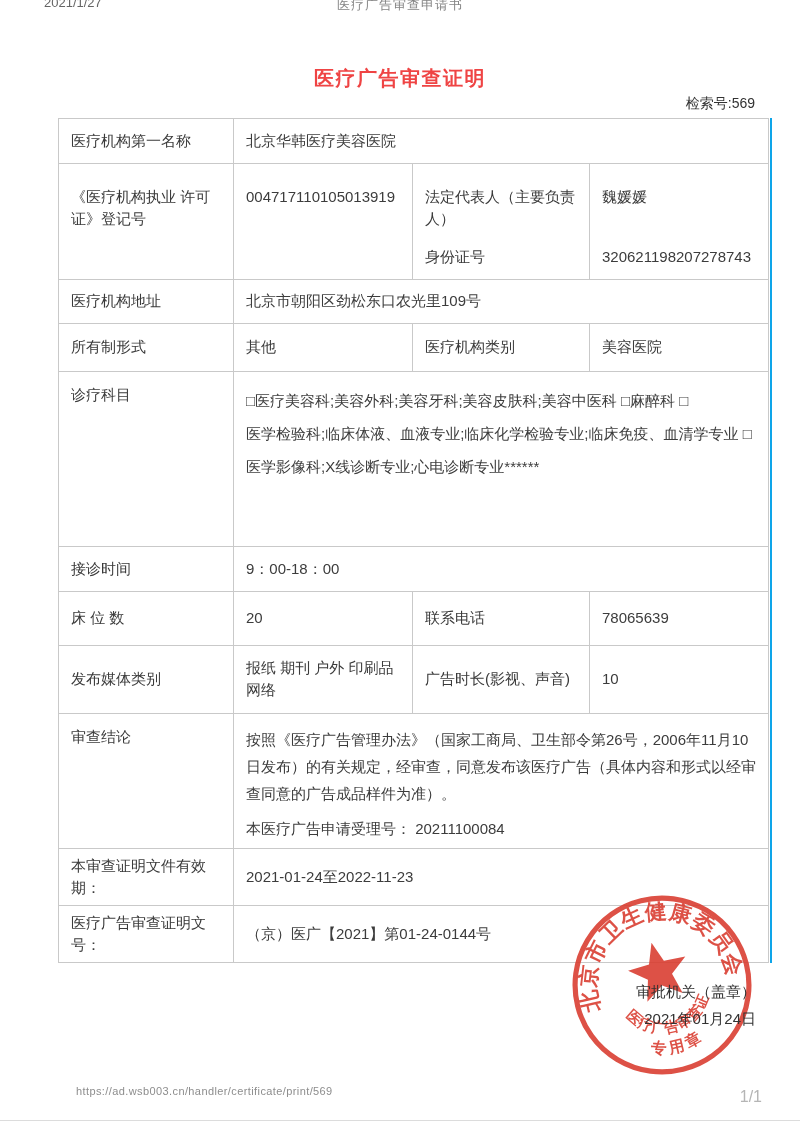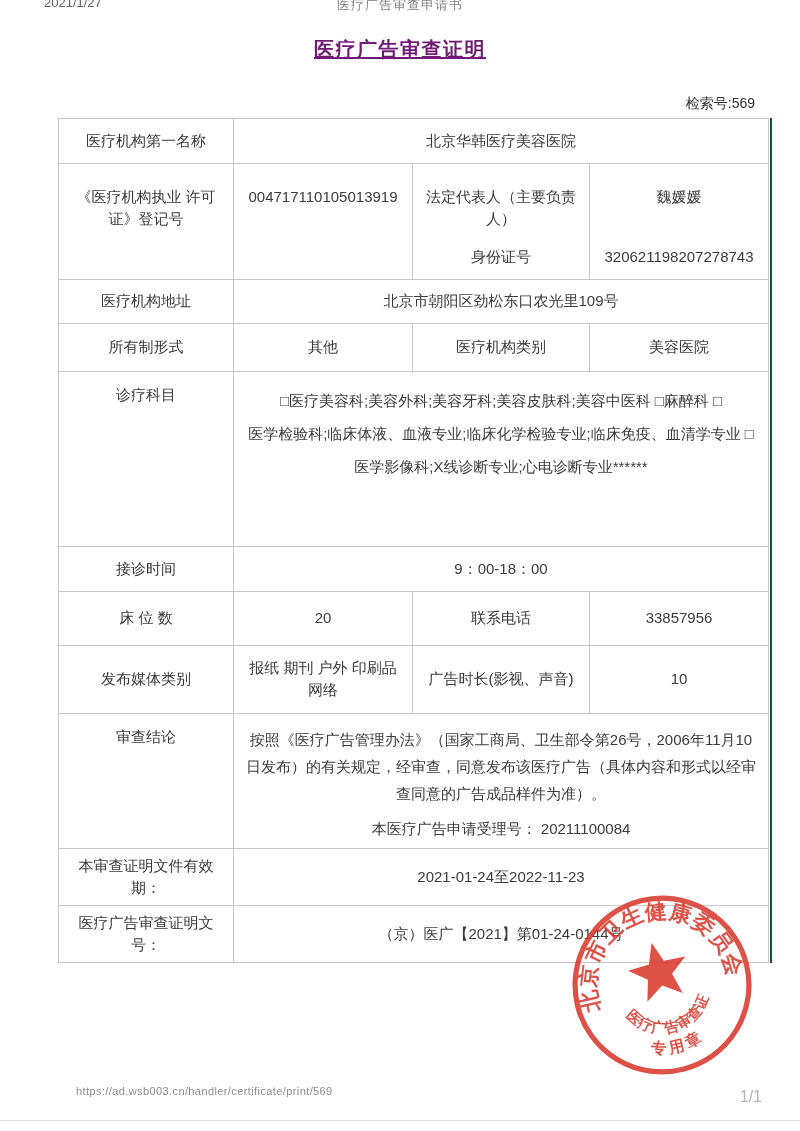--- a/index.html
+++ b/index.html
@@ -6,25 +6,25 @@
   html,body{margin:0;padding:0;background:#ffffff;}
   .page{
     position:relative; width:800px; height:1131px; margin:0 auto;
     background:#ffffff; overflow:hidden;
     font-family:"Liberation Sans","DejaVu Sans",sans-serif;
     color:#3c3c3c;
   }
   
   .print-date{position:absolute;left:44px;top:-5px;font-size:13px;color:#4a4a4a;opacity:.85;}
   .print-docname{position:absolute;left:0;right:0;top:-4px;text-align:center;font-size:13px;color:#5a5a5a;opacity:.75;letter-spacing:1px;}
-  .page-title{position:absolute;left:0;right:0;top:23px;text-align:center;font-size:20px;font-weight:bold;color:#701a75;letter-spacing:1.5px;text-decoration:underline;}
+  .page-title{position:absolute;left:0;right:0;top:52px;text-align:center;font-size:20px;font-weight:bold;color:#ef4444;letter-spacing:1.5px;}
   .index-no{position:absolute;right:45px;top:95px;font-size:14px;color:#333;}
 
   
-  .table-wrap{position:absolute;left:58px;top:118px;width:712px;border-right:2px solid #14532d;text-align:center;}
+  .table-wrap{position:absolute;left:58px;top:118px;width:712px;border-right:2px solid #0ea5e9;}
   table.cert{border-collapse:collapse;table-layout:fixed;width:710px;}
   td{border:1px solid #c9c9c9;font-size:15px;color:#3c3c3c;padding:6px 12px;vertical-align:middle;line-height:22px;word-break:break-all;}
   td.lbl{color:#3a3a3a;}
   td.top{vertical-align:top;padding-top:12px;}
   td.subtop{vertical-align:top;padding-top:22px;}
   td.nbb{border-bottom:none;}
   td.nbt{border-top:none;}
   .pre{white-space:pre-line;}
   .dept{line-height:33px;}
   .concl{line-height:27px;}
@@ -93,21 +93,21 @@
 医学影像科;X线诊断专业;心电诊断专业******</td>
         </tr>
         <tr style="height:45px">
           <td class="lbl">接诊时间</td>
           <td colspan="3">9：00-18：00</td>
         </tr>
         <tr style="height:54px">
           <td class="lbl">床 位 数</td>
           <td>20</td>
           <td class="lbl">联系电话</td>
-          <td>33857956</td>
+          <td>78065639</td>
         </tr>
         <tr style="height:68px">
           <td class="lbl">发布媒体类别</td>
           <td>报纸 期刊 户外 印刷品 网络</td>
           <td class="lbl">广告时长(影视、声音)</td>
           <td>10</td>
         </tr>
         <tr style="height:128px">
           <td class="lbl top">审查结论</td>
           <td colspan="3" class="top">
@@ -121,20 +121,24 @@
         </tr>
         <tr style="height:54px">
           <td class="lbl">医疗广告审查证明文号：</td>
           <td colspan="3">（京）医广【2021】第01-24-0144号</td>
         </tr>
       </tbody>
     </table>
   </div>
 
 
+  <div class="approval">
+    <div>审批机关（盖章）</div>
+    <div>2021年01月24日</div>
+  </div>
 
   <svg class="stamp" viewBox="0 0 230 230">
     <defs>
       <path id="arcTop" d="M 52 126 A 64 64 0 1 1 178 126" fill="none"></path>
       <path id="arcMid" d="M 73 134 A 46 46 0 0 0 157 134" fill="none"></path>
       <path id="arcBot" d="M 87 175 A 66 66 0 0 0 143 175" fill="none"></path>
     </defs>
     <circle cx="115" cy="115" r="84" fill="none" stroke="#d93a2d" stroke-width="5"></circle>
     <polygon fill="#d93a2d" points="115,73 122.4,92.8 143.5,93.7 127,106.9 132.6,127.3 115,115.6 97.4,127.3 103,106.9 86.5,93.7 107.6,92.8"></polygon>
     <text font-size="21" fill="#d93a2d">

